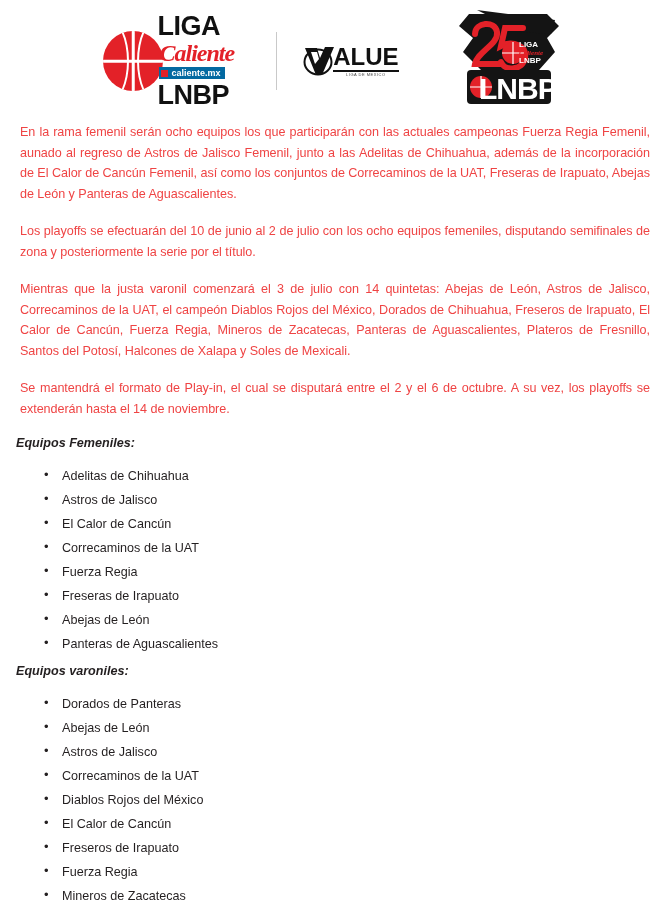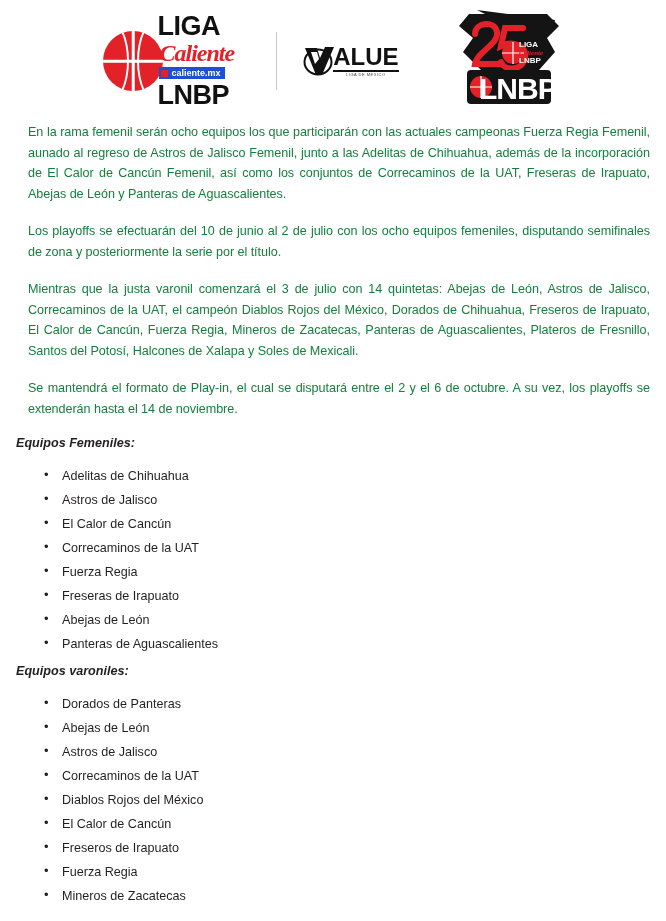--- a/index.html
+++ b/index.html
@@ -101,21 +101,21 @@
     font-style: italic;
     font-weight: bold;
     font-size: 24px;
     color: #E32128;
     letter-spacing: -1px;
     margin: 1px 0 2px 2px;
   }
   .caliente-mx {
     display: inline-flex;
     align-items: center;
-    background: #1d4ed8;
+    background: #0369a1;
     color: #ffffff;
     font-size: 9px;
     font-weight: bold;
     padding: 1px 4px 1px 2px;
     margin: 0 0 3px 2px;
     align-self: flex-start;
     line-height: 1.2;
   }
   .cmx-mark {
     display: inline-block;
@@ -180,22 +180,22 @@
   
   .doc {
     padding: 0 16px;
     box-sizing: border-box;
   }
   p.para {
     font-family: "Liberation Sans", sans-serif;
     font-size: 12.6px;
     line-height: 20.5px;
     text-align: justify;
-    margin: 0 0 17px 12px;
-    color: #15803d;
+    margin: 0 0 17px 4px;
+    color: #ef4444;
     letter-spacing: -0.05px;
   }
   h3.section-heading {
     font-family: "Liberation Sans", sans-serif;
     font-size: 12.6px;
     font-weight: bold;
     font-style: italic;
     margin: 8px 0 14px 0;
     color: #231f20;
   }

